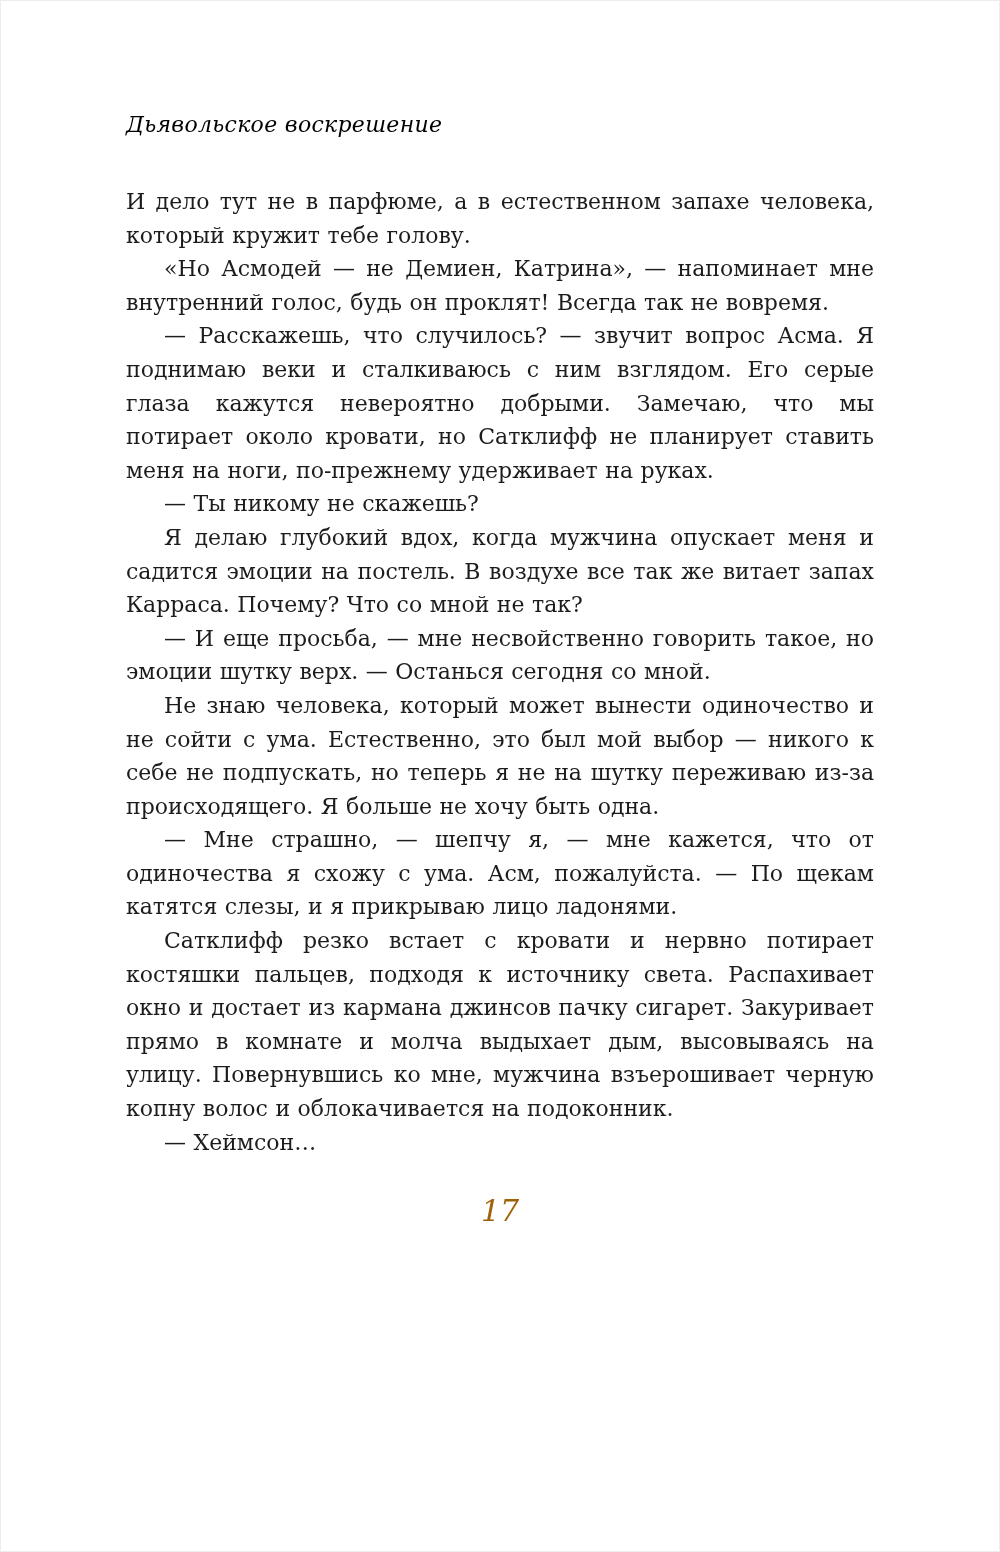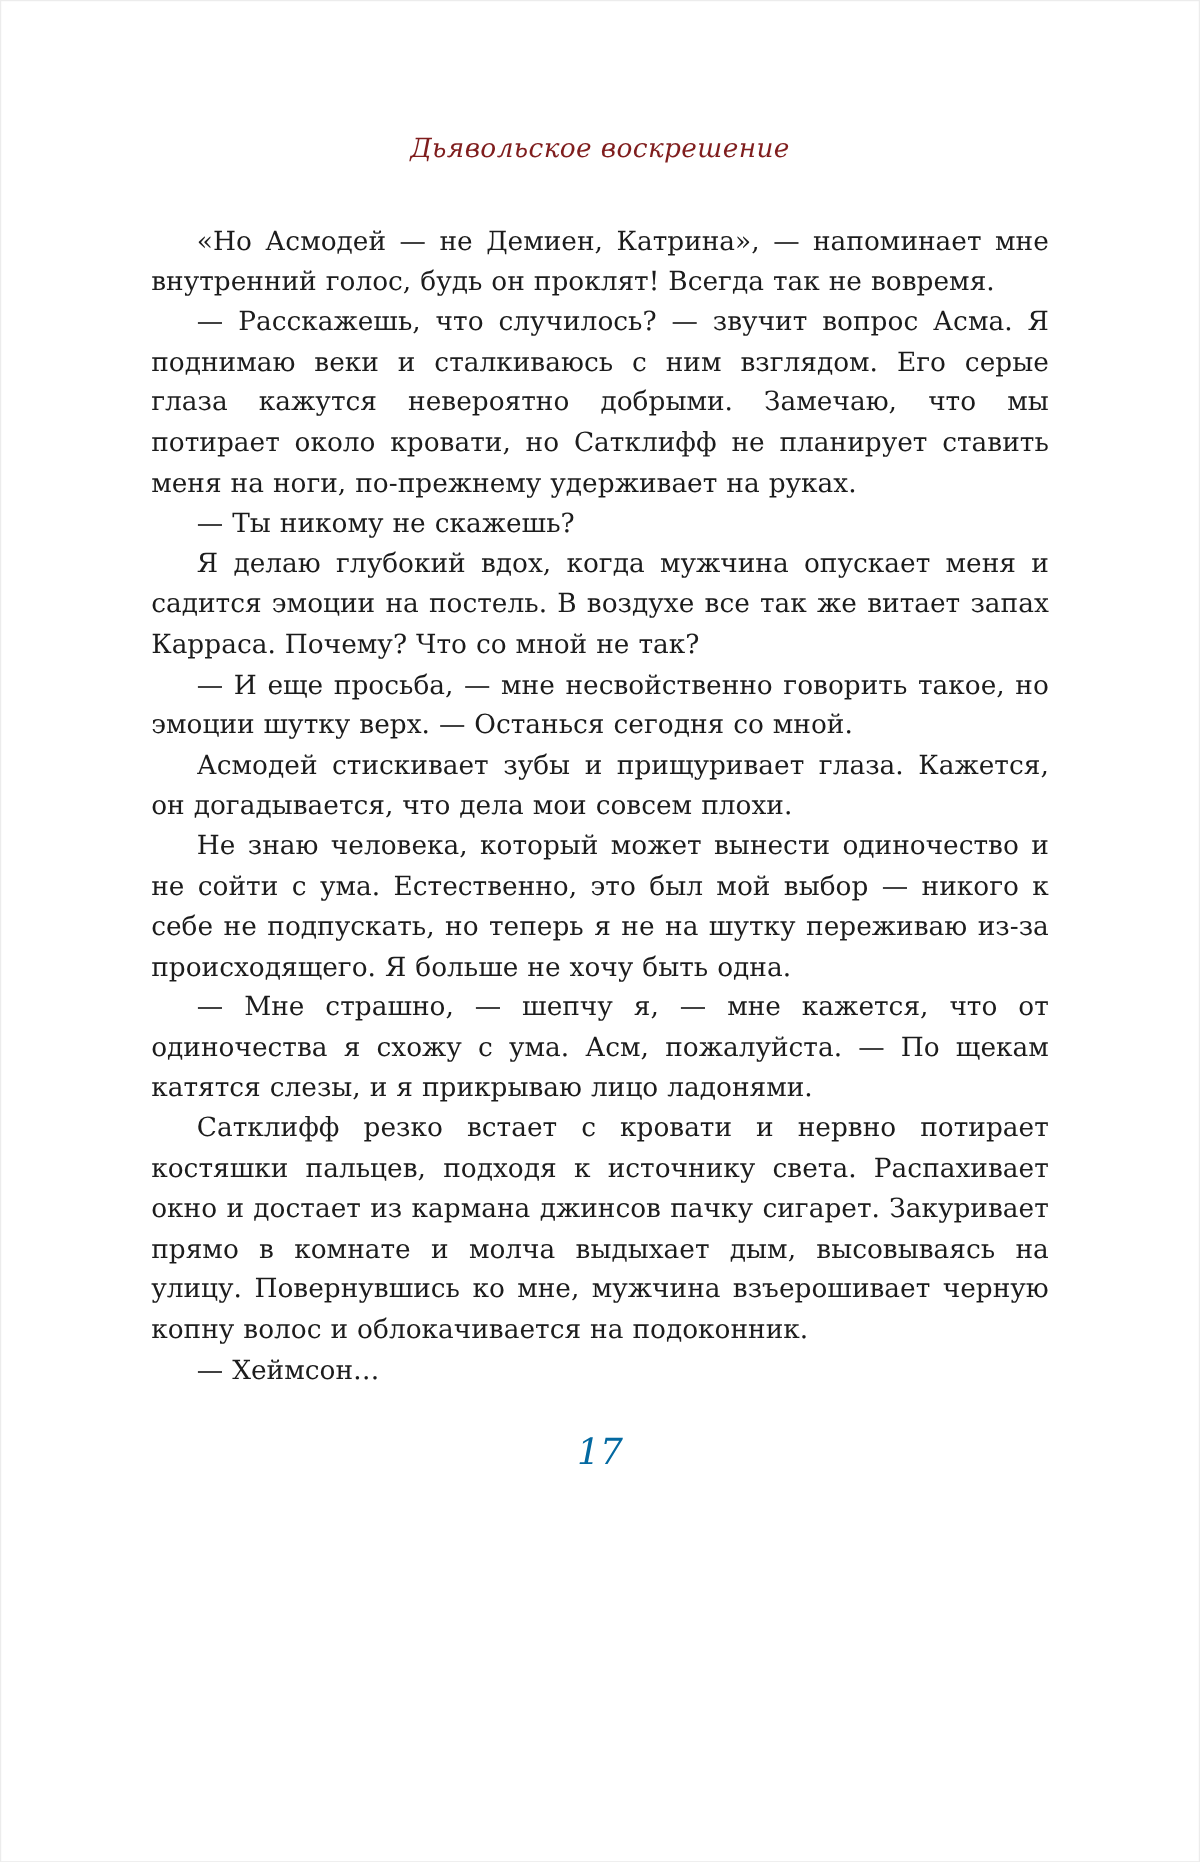--- a/index.html
+++ b/index.html
@@ -13,62 +13,61 @@
     height: 1552px;
     box-sizing: border-box;
     background: #ffffff;
     border: 1px solid #ececec;
     padding: 110px 125px 0 125px;
     font-family: "DejaVu Serif", "Liberation Serif", serif;
     color: #1c1c1c;
     overflow: hidden;
   }
   .running-head {
-    text-align: center;
     font-style: italic;
     font-size: 22px;
     line-height: 28px;
     letter-spacing: 0.3px;
     margin: 0 0 46px 0;
-    color: #7f1d1d;
+    color: #000000;
   }
   .body-text p {
     margin: 0;
     font-size: 22px;
     line-height: 33.6px;
     text-align: justify;
     text-indent: 38px;
     hyphens: auto;
     -webkit-hyphens: auto;
     word-spacing: 0.5px;
   }
   .body-text p.no-indent {
     text-indent: 0;
   }
   .page-number {
     margin-top: 34px;
     text-align: center;
     font-style: italic;
     font-size: 30px;
-    color: #0369a1;
+    color: #a16207;
   }
 </style>
 </head>
 <body>
 
 <div class="page">
   <div class="running-head">Дьявольское воскрешение</div>
 
   <div class="body-text">
+    <p class="no-indent">И дело тут не в парфюме, а в естественном запахе человека, который кружит тебе голову.</p>
     <p>«Но Асмодей — не Демиен, Катрина», — напоминает мне внутренний голос, будь он проклят! Всегда так не вовремя.</p>
     <p>— Расскажешь, что случилось? — звучит вопрос Асма. Я поднимаю веки и сталкиваюсь с ним взглядом. Его серые глаза кажутся невероятно добрыми. Замечаю, что мы потирает около кровати, но Сатклифф не планирует ставить меня на ноги, по-прежнему удерживает на руках.</p>
     <p>— Ты никому не скажешь?</p>
     <p>Я делаю глубокий вдох, когда мужчина опускает меня и садится эмоции на постель. В воздухе все так же витает запах Карраса. Почему? Что со мной не так?</p>
     <p>— И еще просьба, — мне несвойственно говорить такое, но эмоции шутку верх. — Останься сегодня со мной.</p>
-    <p>Асмодей стискивает зубы и прищуривает глаза. Кажется, он догадывается, что дела мои совсем плохи.</p>
     <p>Не знаю человека, который может вынести одиночество и не сойти с ума. Естественно, это был мой выбор — никого к себе не подпускать, но теперь я не на шутку переживаю из-за происходящего. Я больше не хочу быть одна.</p>
     <p>— Мне страшно, — шепчу я, — мне кажется, что от одиночества я схожу с ума. Асм, пожалуйста. — По щекам катятся слезы, и я прикрываю лицо ладонями.</p>
     <p>Сатклифф резко встает с кровати и нервно потирает костяшки пальцев, подходя к источнику света. Распахивает окно и достает из кармана джинсов пачку сигарет. Закуривает прямо в комнате и молча выдыхает дым, высовываясь на улицу. Повернувшись ко мне, мужчина взъерошивает черную копну волос и облокачивается на подоконник.</p>
     <p>— Хеймсон…</p>
   </div>
 
   <div class="page-number">17</div>
 </div>
 
 </body></html>

